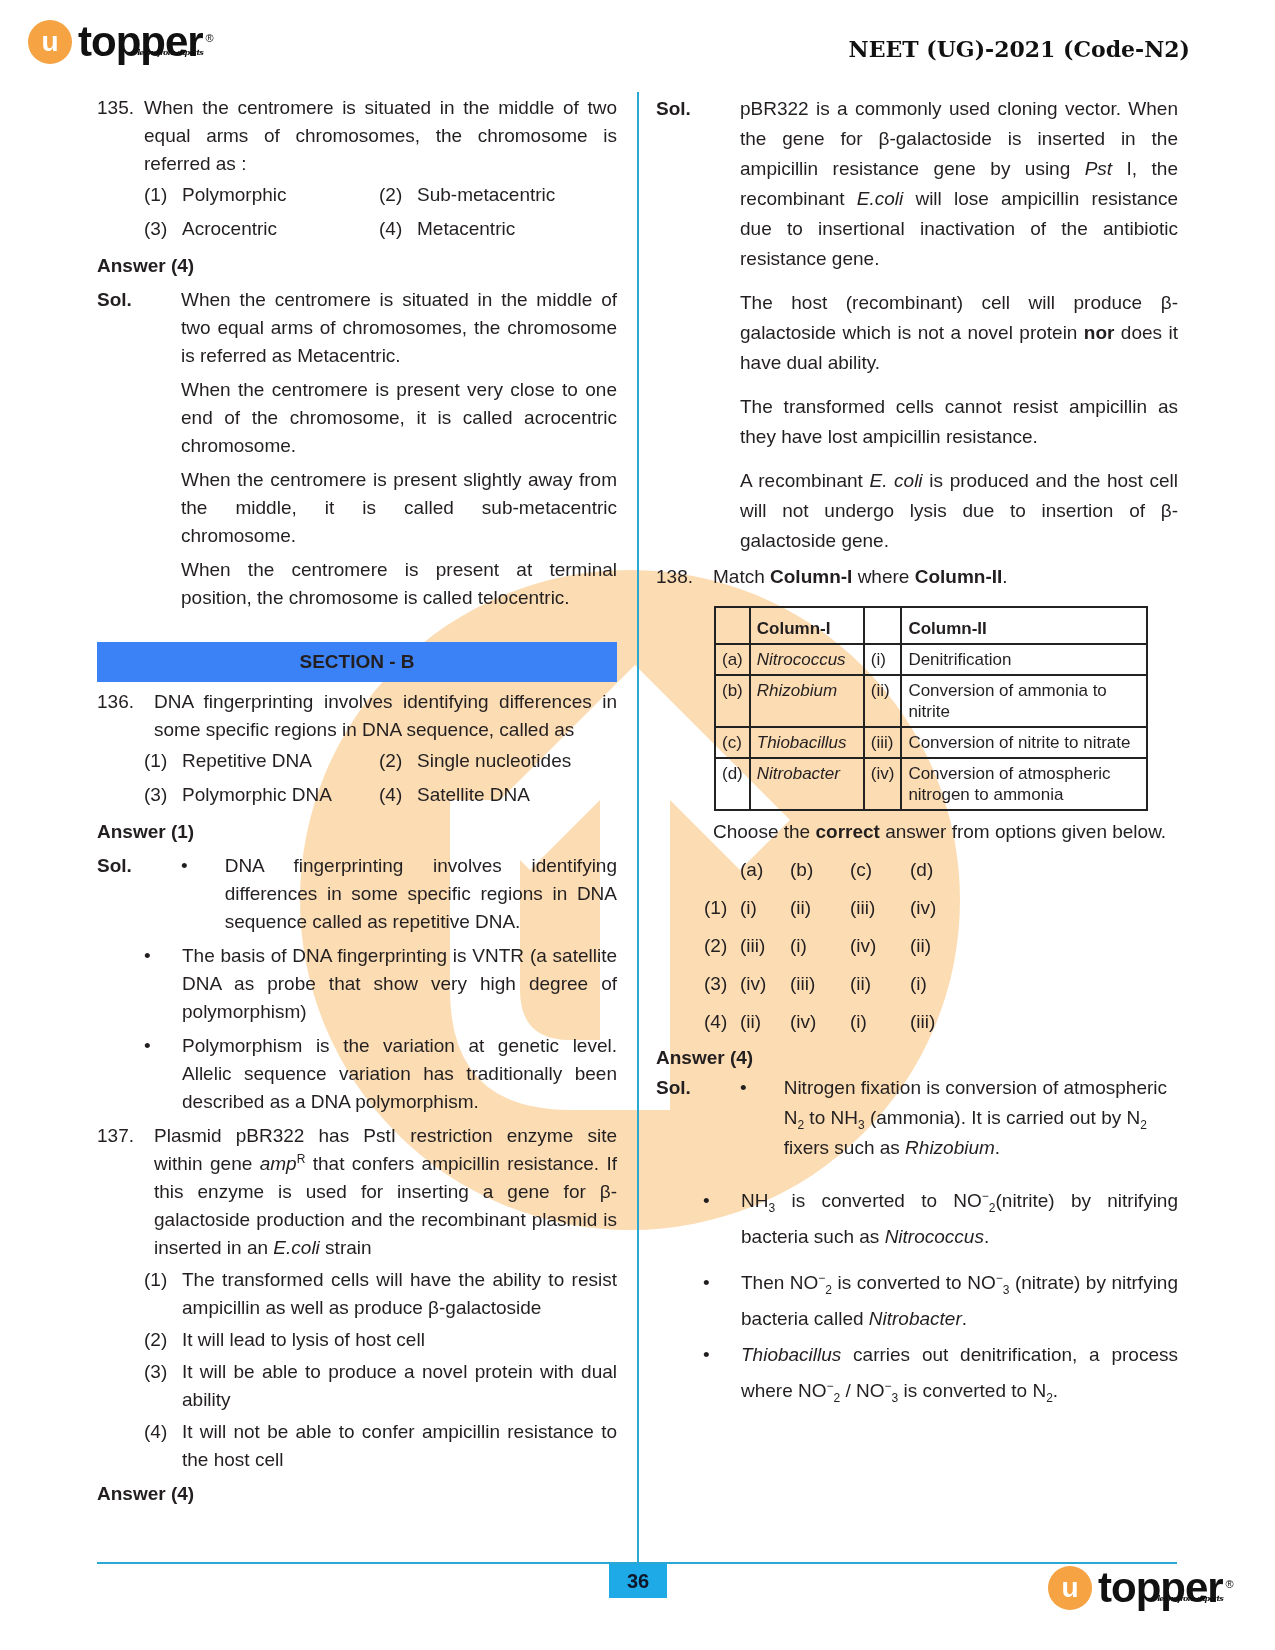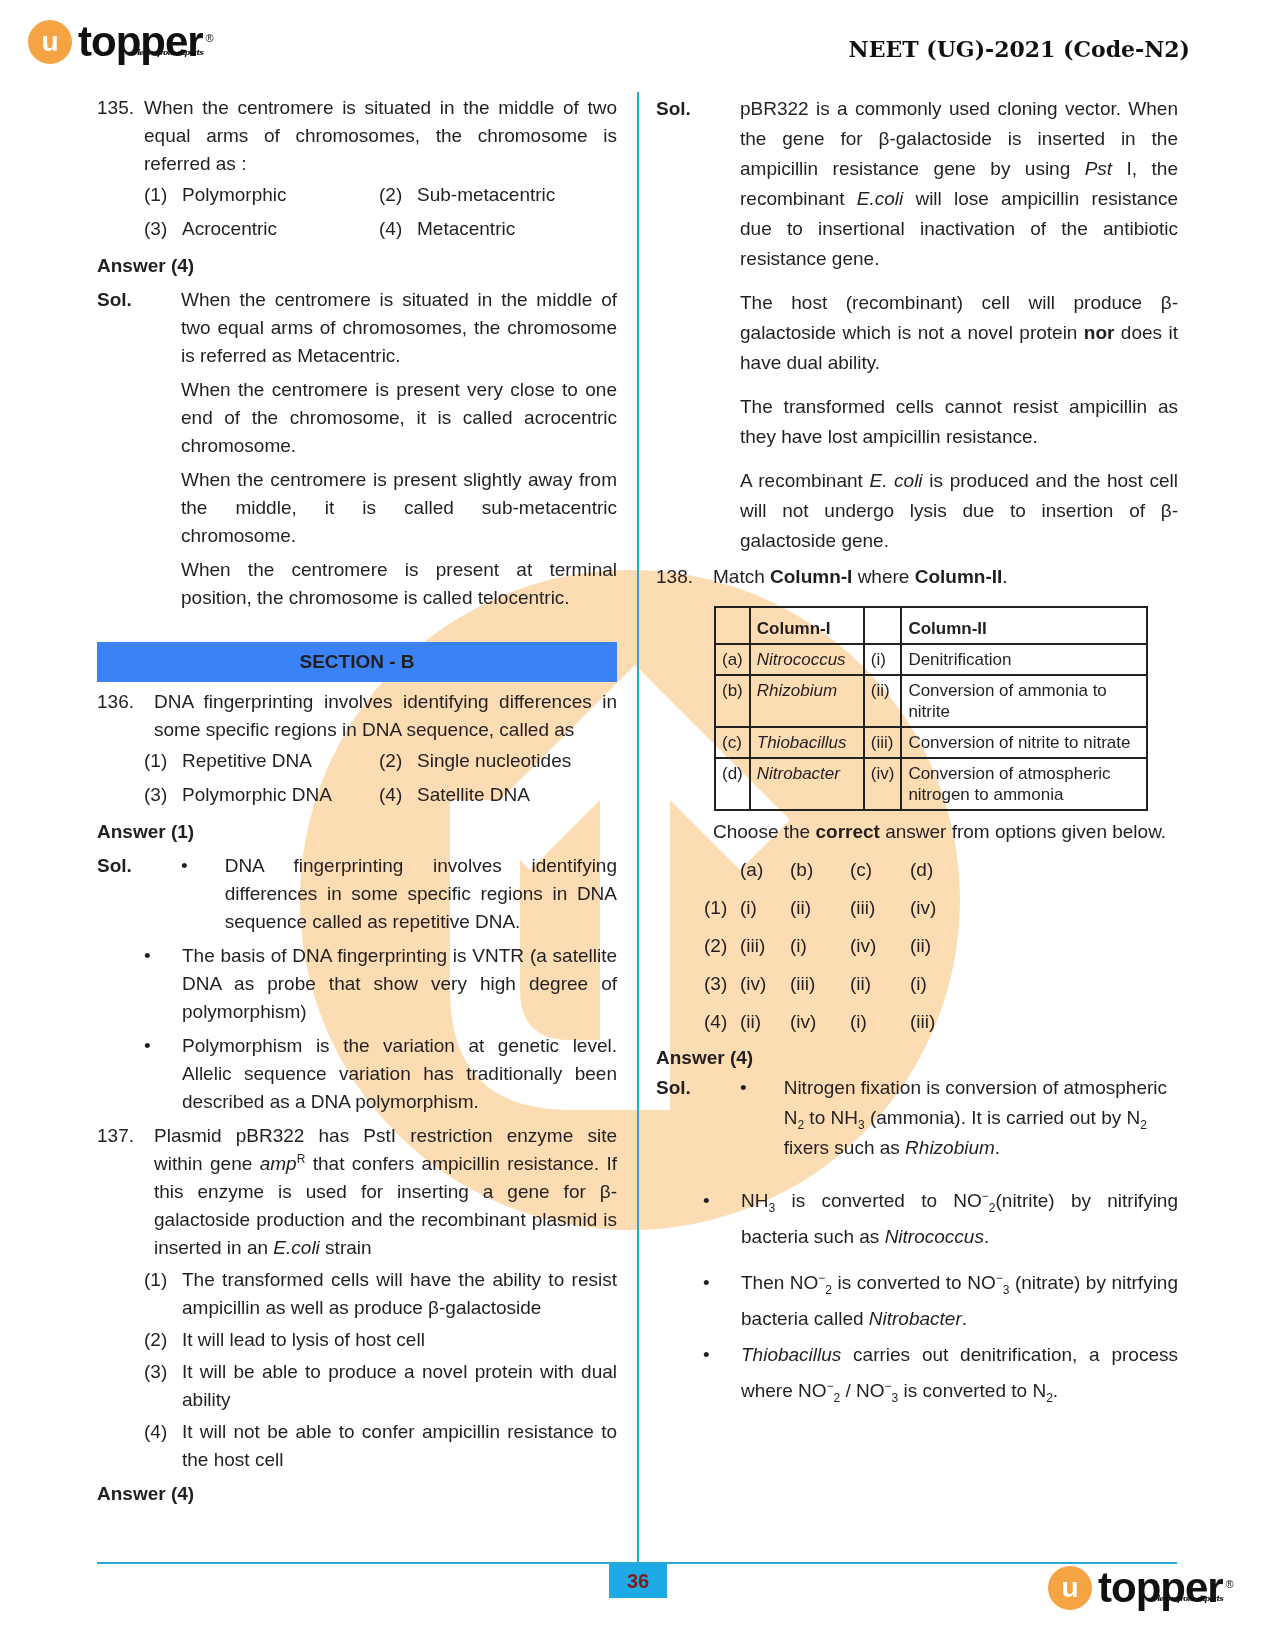--- a/index.html
+++ b/index.html
@@ -10,21 +10,21 @@
   }
   .watermark { position: absolute; left: 300px; top: 570px; width: 660px; height: 660px; pointer-events: none; z-index: 0; }
   .logo { position: absolute; display: flex; align-items: center; z-index: 2; }
   .logo .circle { border-radius: 50%; background: #f5a343; color: #fff; display: flex; align-items: center; justify-content: center; font-weight: bold; }
   .logo .word { font-weight: bold; color: #111; letter-spacing: -1px; position: relative; }
   .logo .reg { position: absolute; font-size: 11px; font-weight: normal; }
   .logo .tag { position: absolute; font-style: italic; font-family: "DejaVu Serif", serif; font-size: 8px; }
   .exam-title { position: absolute; right: 85px; top: 36px; font-family: "DejaVu Serif", serif; font-weight: bold; font-size: 22px; color: #111; z-index: 2; }
   .divider-v { position: absolute; left: 637px; top: 92px; width: 2px; height: 1472px; background: #29a8d4; z-index: 1; }
   .divider-h { position: absolute; left: 97px; top: 1562px; width: 1080px; height: 2px; background: #29a8d4; z-index: 1; }
-  .page-num { position: absolute; left: 609px; top: 1564px; width: 58px; height: 34px; background: #1eaae7; color: #7f1d1d; font-weight: bold; font-size: 20px; display: flex; align-items: center; justify-content: center; z-index: 2; }
+  .page-num { position: absolute; left: 609px; top: 1564px; width: 58px; height: 34px; background: #1eaae7; color: #0f172a; font-weight: bold; font-size: 20px; display: flex; align-items: center; justify-content: center; z-index: 2; }
   .col { position: absolute; z-index: 1; line-height: 28px; }
   .col-left { left: 97px; top: 94px; width: 520px; }
   .col-right { left: 656px; top: 94px; width: 522px; }
   p { margin: 0; }
   .justify { text-align: justify; }
   .q { display: flex; }
   .q .num { width: 48px; flex: none; }
   .q .num.wide { width: 57px; }
   .opts { display: grid; grid-template-columns: 235px 235px; padding-left: 47px; }
   .opt { display: flex; margin: 3px 0; }

